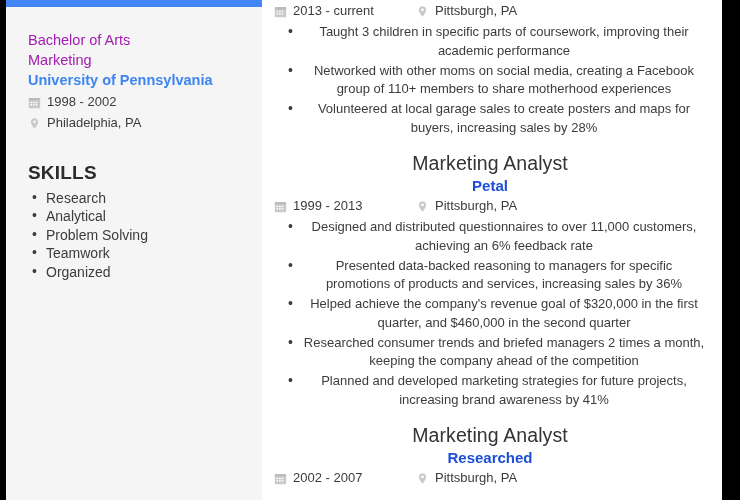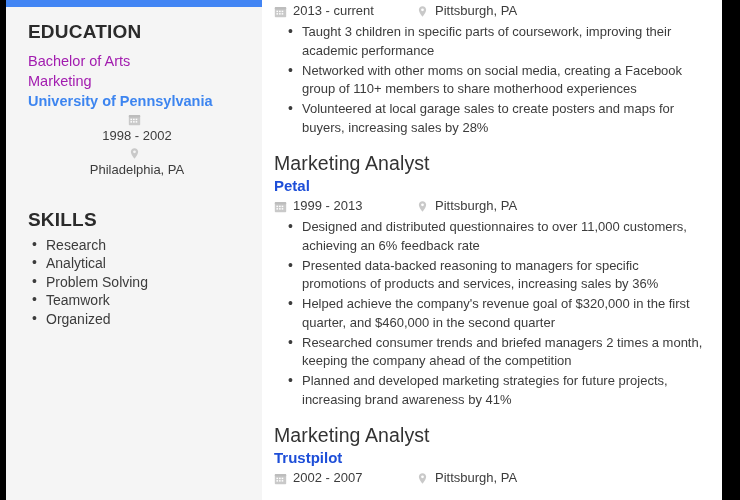--- a/index.html
+++ b/index.html
@@ -87,21 +87,20 @@
     font-weight: 600;
   }
 
   .meta-row {
     display: flex;
     align-items: center;
     font-size: 13px;
     color: #3c3c3c;
     line-height: 20px;
     margin-top: 1px;
-    flex-direction: column;
   }
   .meta-row .ico {
     flex: 0 0 auto;
     width: 13px;
     height: 13px;
     margin-right: 6px;
     display: inline-flex;
     align-items: center;
     justify-content: center;
   }
@@ -196,40 +195,39 @@
   }
   ul.bullets li::before {
     content: "\2022";
     position: absolute;
     left: 14px;
     top: -1px;
     color: #3c3c3c;
     font-size: 14px;
   }
 
-  .job-block { margin-top: 13px; }
+  .job-block { margin-top: 13px; text-align: center; }
   .job-block.first { margin-top: 0; padding-top: 0; }
 </style>
 </head>
 <body>
 
 <div id="page">
 
   <div class="gutter left"></div>
   <div class="gutter right"></div>
 
   <div id="sheet">
 
     <aside id="sidebar">
 
       <div id="accent-bar"></div>
 
       <section id="education-section" class="side-section">
 
-        <h2 class="side-heading">EDUCATION</h2>
 
         <div class="edu-line first">Bachelor of Arts</div>
 
         <div class="edu-line">Marketing</div>
 
         <div class="link-blue">University of Pennsylvania</div>
 
         <div class="meta-row">
           <span class="ico">
             <svg width="13" height="13" viewBox="0 0 16 16" fill="none">
@@ -338,21 +336,21 @@
           <ul class="bullets">
             <li>Designed and distributed questionnaires to over 11,000 customers, achieving an 6% feedback rate</li>
             <li>Presented data-backed reasoning to managers for specific promotions of products and services, increasing sales by 36%</li>
             <li>Helped achieve the company's revenue goal of $320,000 in the first quarter, and $460,000 in the second quarter</li>
             <li>Researched consumer trends and briefed managers 2 times a month, keeping the company ahead of the competition</li>
             <li>Planned and developed marketing strategies for future projects, increasing brand awareness by 41%</li>
           </ul>
         </section>
         <section class="job-block">
           <h3 class="job-title">Marketing Analyst</h3>
-          <div class="company">Trustpilot</div>
+          <div class="company">Researched</div>
           <div class="job-meta">
             <div class="date-cell">
               <span class="ico">
                 <svg width="13" height="13" viewBox="0 0 16 16" fill="none">
                   <rect x="1" y="2.6" width="14" height="12.4" rx="1" fill="#c9c9c9"></rect>
                   <rect x="1" y="2.6" width="14" height="3" rx="1" fill="#bdbdbd"></rect>
                   <rect x="3" y="7" width="2" height="1.8" fill="#ffffff"></rect>
                   <rect x="6.2" y="7" width="2" height="1.8" fill="#ffffff"></rect>
                   <rect x="9.4" y="7" width="2" height="1.8" fill="#ffffff"></rect>
                   <rect x="3" y="10" width="2" height="1.8" fill="#ffffff"></rect>

